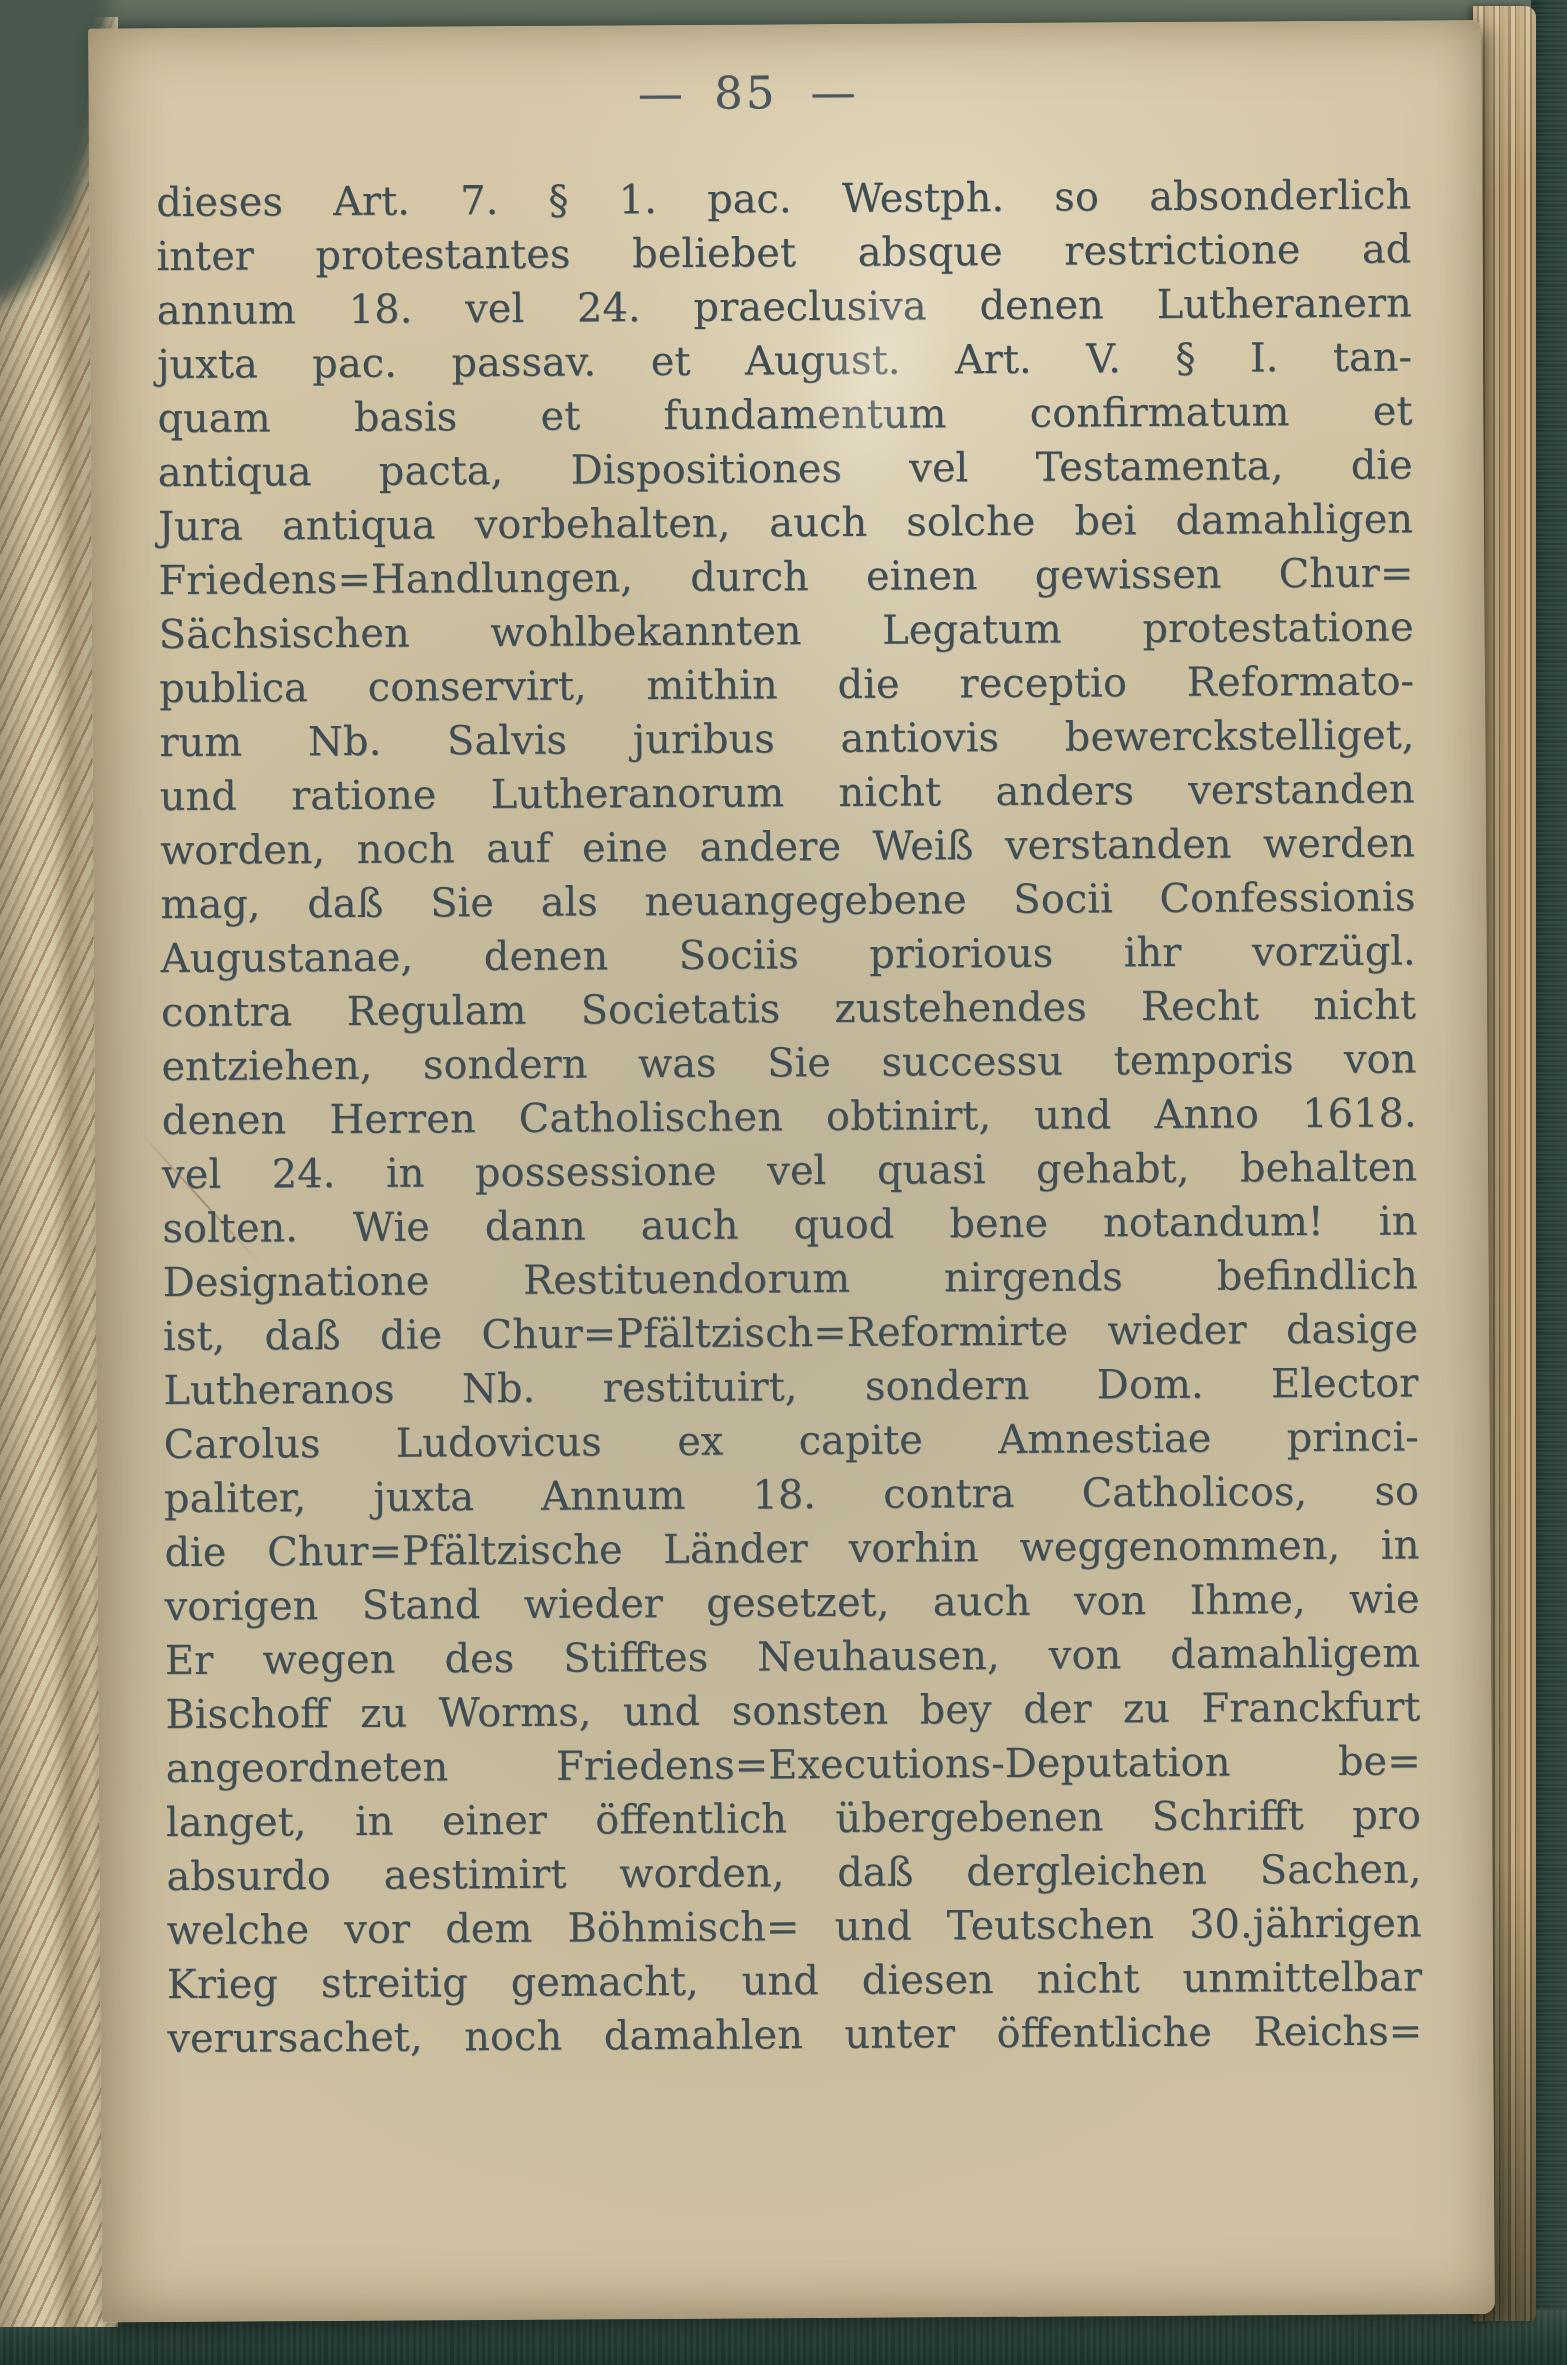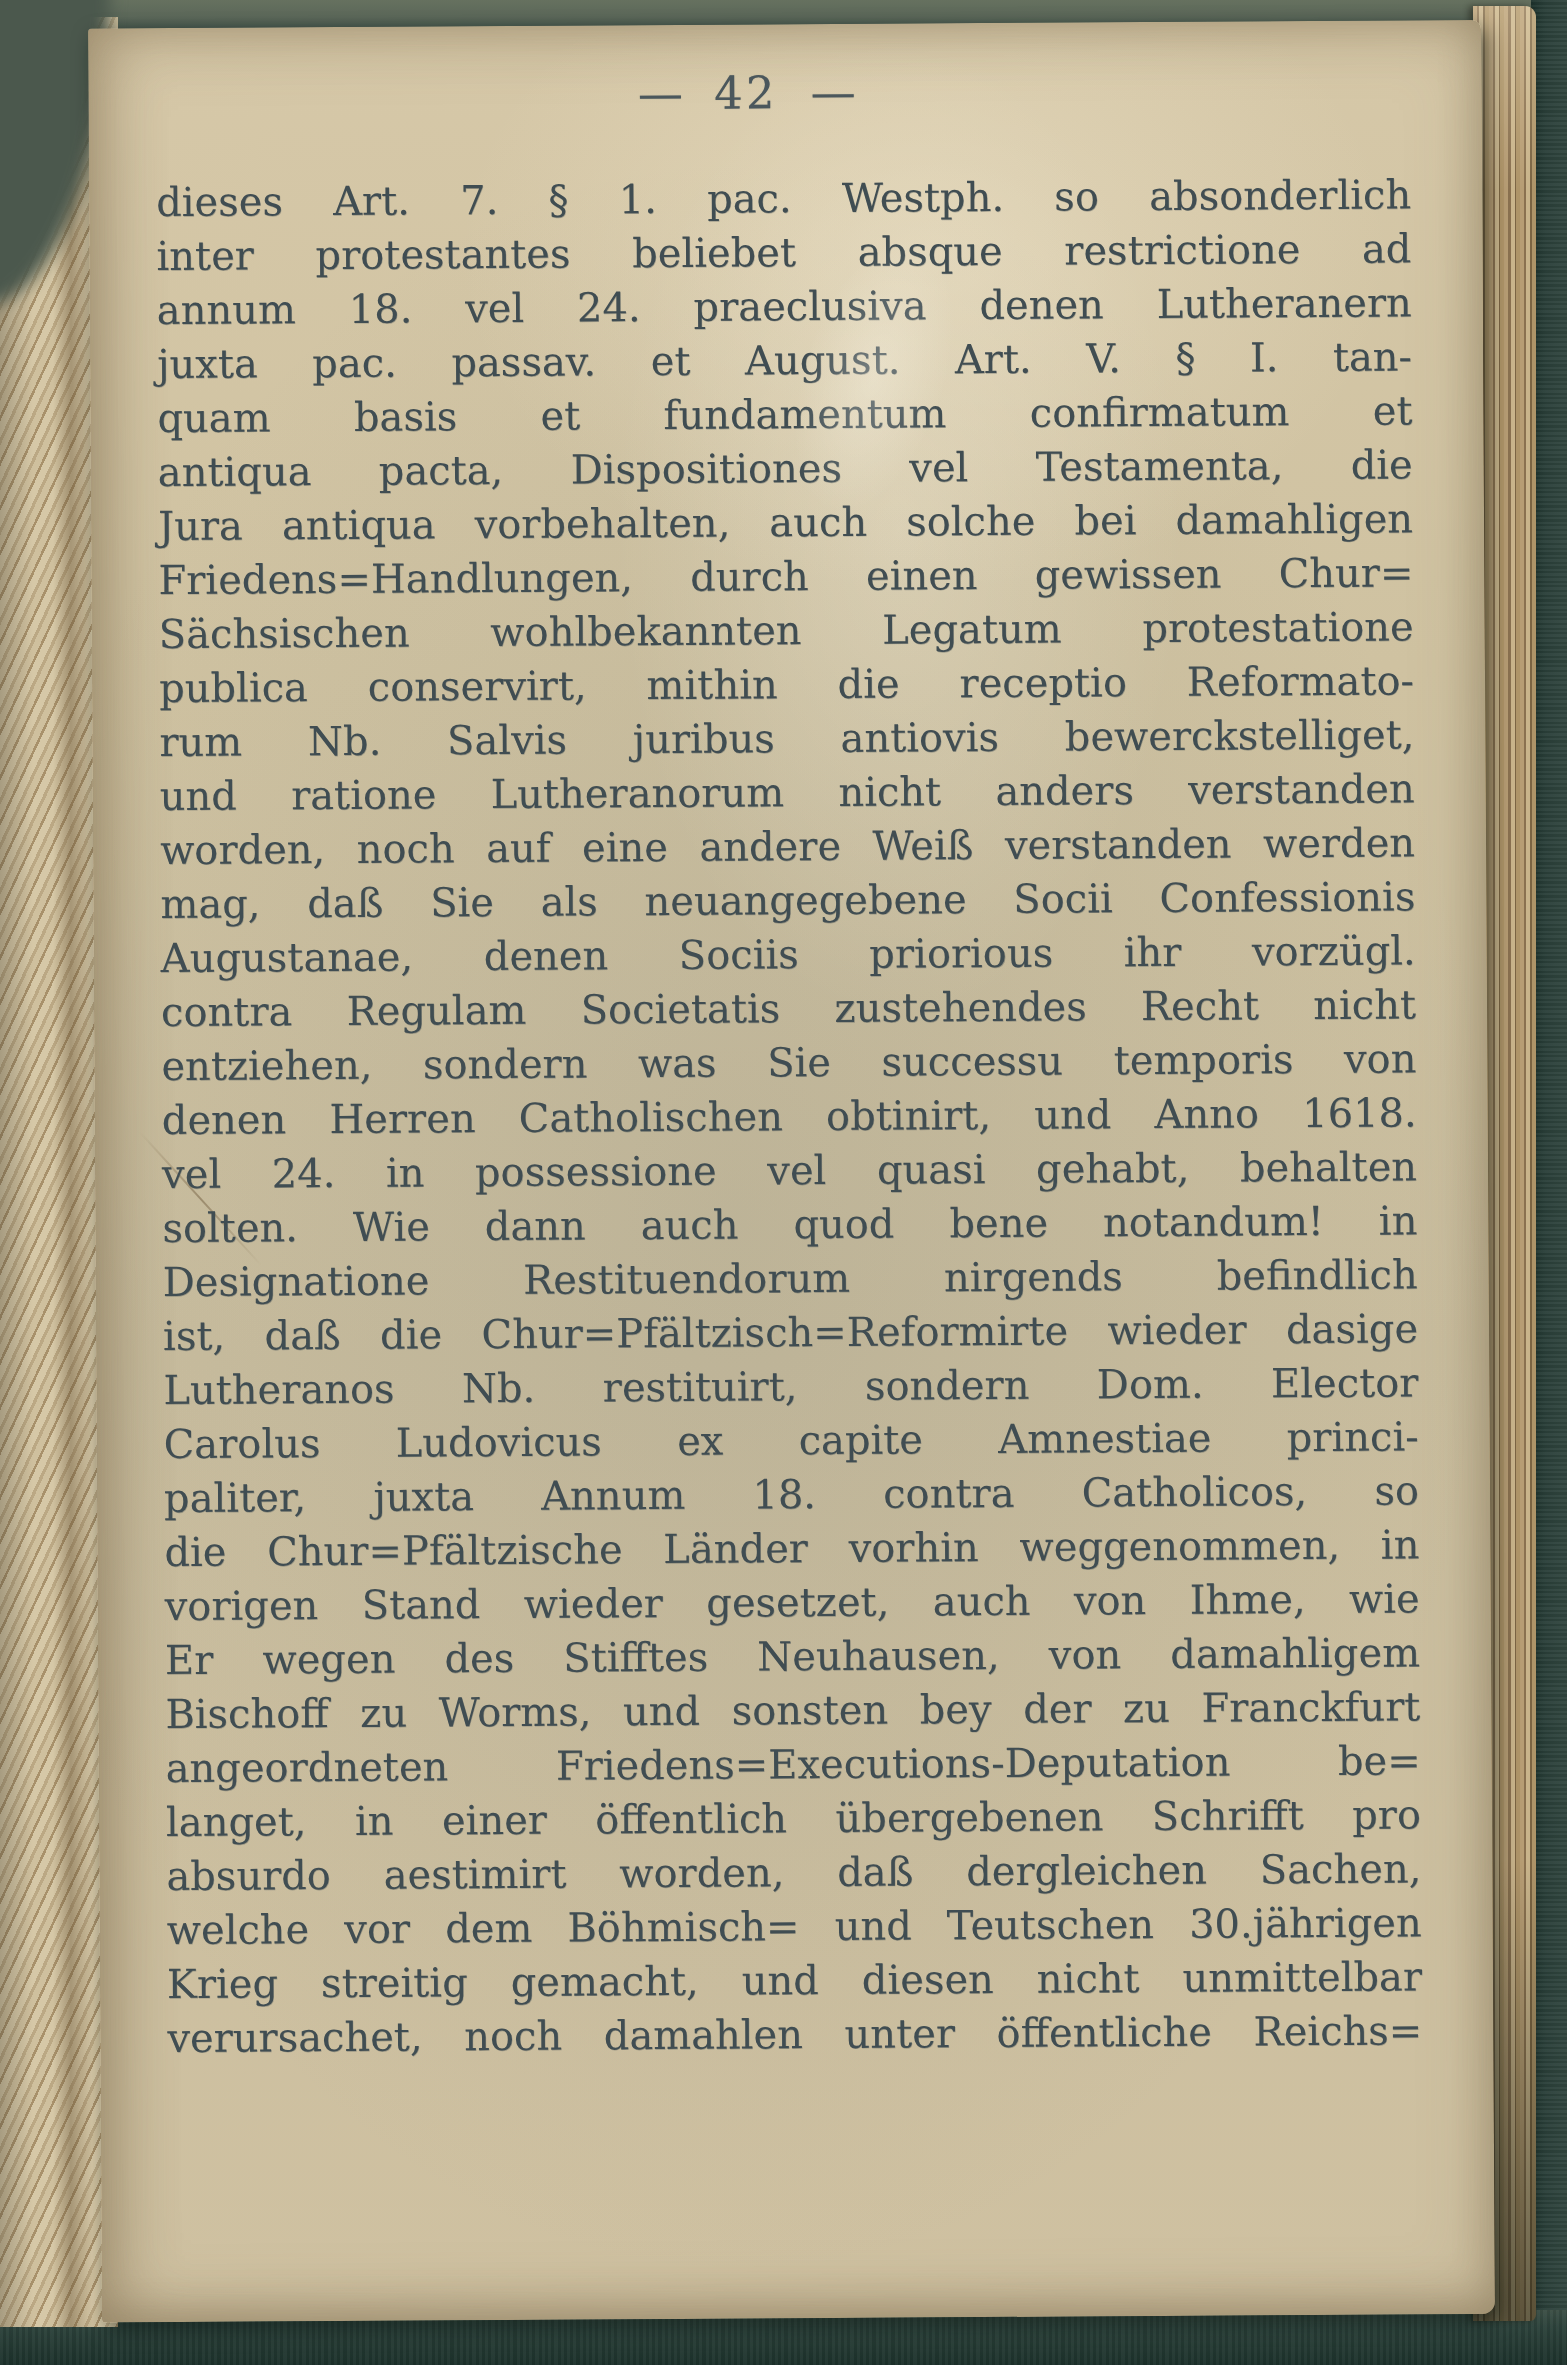--- a/index.html
+++ b/index.html
@@ -110,21 +110,21 @@
   <div class="cover-right"></div>
   <div class="cover-bottom"></div>
   <div class="fore-edge"></div>
   <div class="gutter"></div>
   <div class="gutter-wedge"></div>
 
   <div class="page">
     <div class="crease"></div>
 
     <div class="page-header">
-      <span class="dash">—</span><span class="num">42</span><span class="dash">—</span>
+      <span class="dash">—</span><span class="num">85</span><span class="dash">—</span>
     </div>
 
     <div class="text-block">
         <div class="text-line">dieses Art. 7. § 1. pac. Westph. so absonderlich</div>
         <div class="text-line">inter protestantes beliebet absque restrictione ad</div>
         <div class="text-line">annum 18. vel 24. praeclusiva denen Lutheranern</div>
         <div class="text-line">juxta pac. passav. et August. Art. V. § I. tan-</div>
         <div class="text-line">quam basis et fundamentum confirmatum et</div>
         <div class="text-line">antiqua pacta, Dispositiones vel Testamenta, die</div>
         <div class="text-line">Jura antiqua vorbehalten, auch solche bei damahligen</div>

